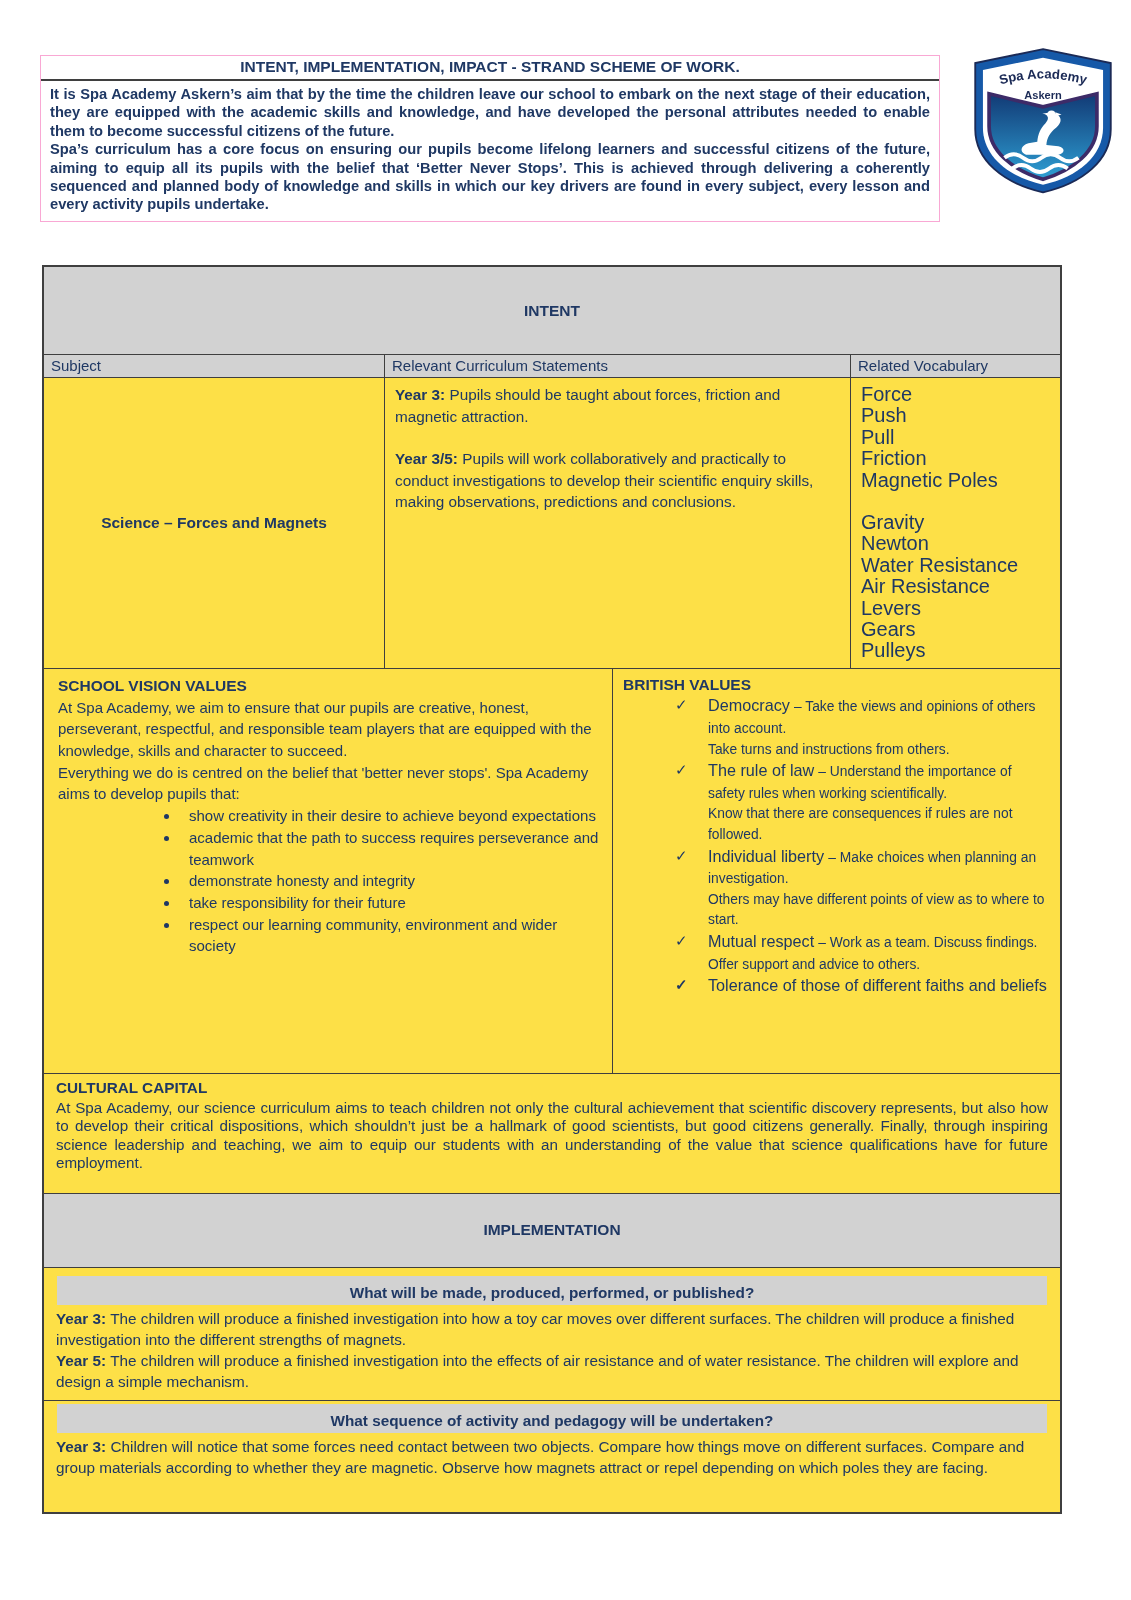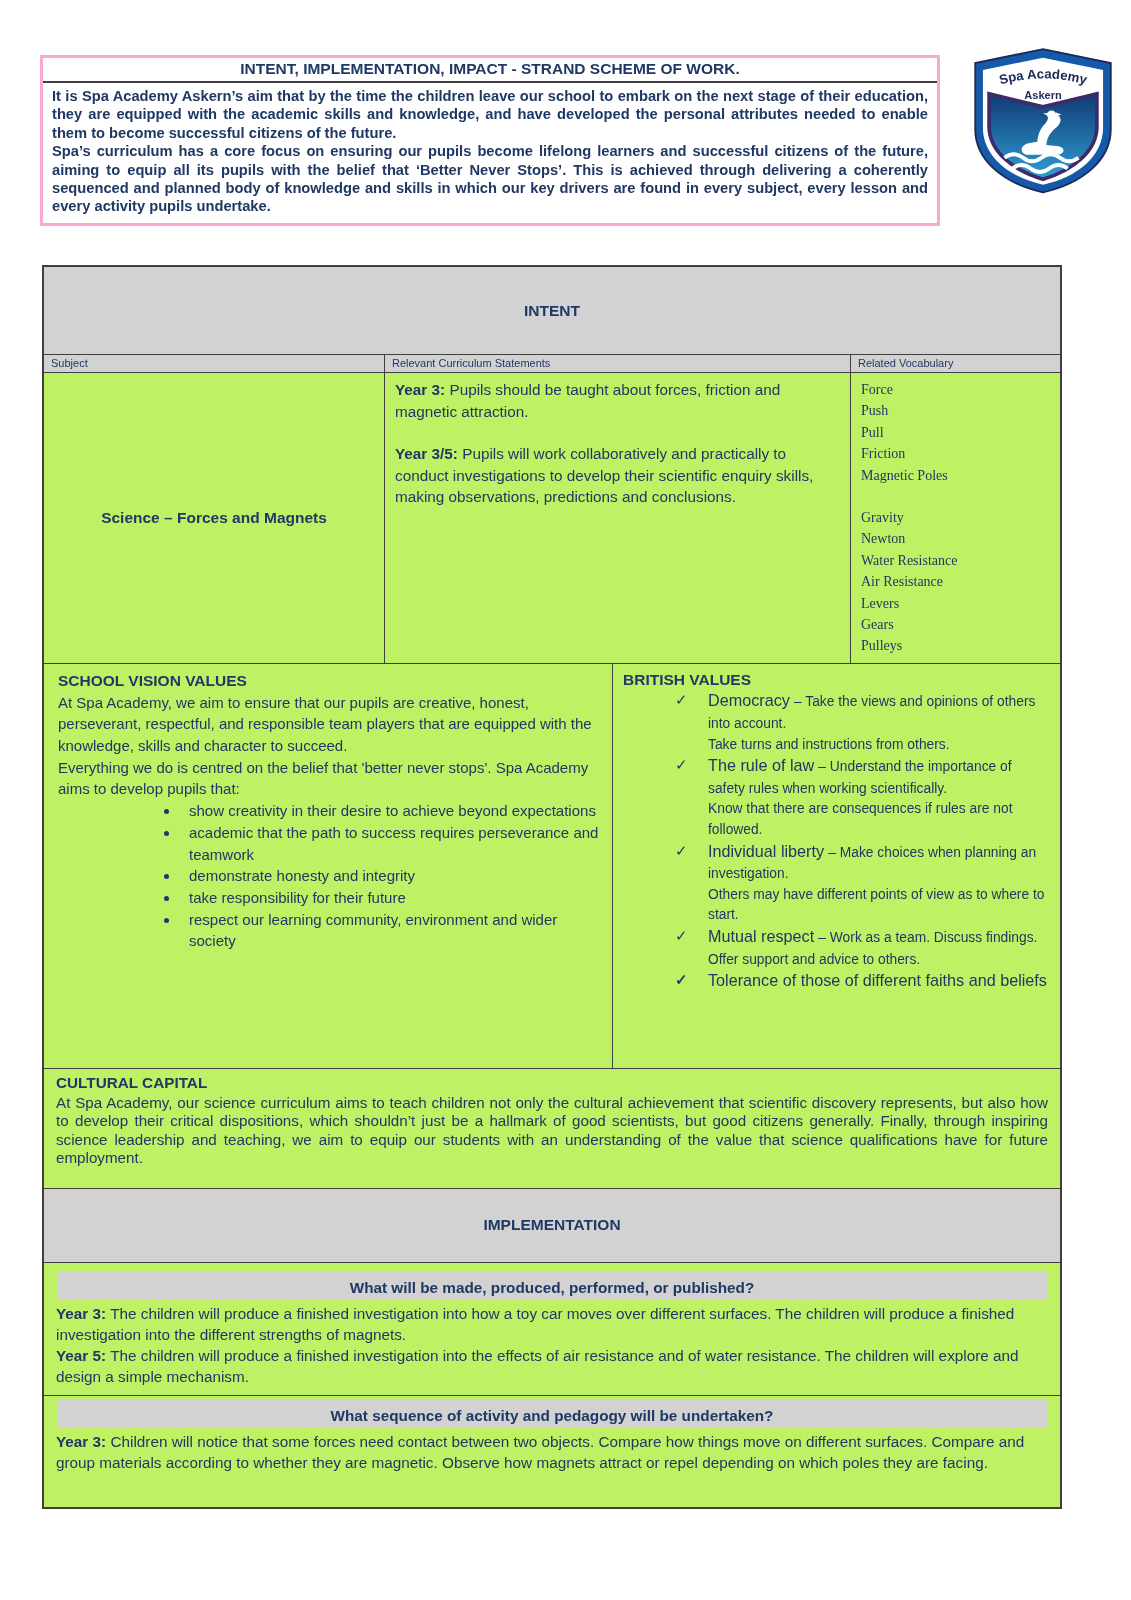--- a/index.html
+++ b/index.html
@@ -7,69 +7,69 @@
   body {
     width: 1131px; height: 1600px; position: relative;
     font-family: "Liberation Sans", sans-serif;
     color: #1f3864;
   }
   b { font-weight: 700; }
 
   
   #header-box {
     position: absolute; left: 40px; top: 55px; width: 900px;
-    border: 3px solid #f9a8d4; background: #fff;
+    border: 1px solid #f9a8d4; background: #fff;
   }
   .hdr-title {
     text-align: center; font-weight: 700; font-size: 15.5px;
     padding: 2px 4px 3px; border-bottom: 2px solid #3f3f3f;
   }
   .hdr-body {
     padding: 4px 9px 7px; font-weight: 700; font-size: 14.7px;
     line-height: 18.4px; text-align: justify;
   }
 
   
   #logo { position: absolute; left: 966px; top: 46px; width: 154px; height: 148px; }
   #logo svg { width: 100%; height: 100%; }
 
   
   #main-table {
     position: absolute; left: 42px; top: 265px; width: 1020px;
-    border: 2px solid #3f3f3f; background: #bef264;
+    border: 2px solid #3f3f3f; background: #fde047;
   }
   .banner {
     height: 88px; background: #d2d2d2; border-bottom: 1px solid #3f3f3f;
     display: flex; align-items: center; justify-content: center;
     font-weight: 700; font-size: 15.5px;
   }
   .banner.impl { height: 74px; }
 
   .col-hdr {
     display: grid; grid-template-columns: 341px 466px 1fr;
-    background: #d2d2d2; border-bottom: 1px solid #3f3f3f; font-size: 11px;
+    background: #d2d2d2; border-bottom: 1px solid #3f3f3f; font-size: 15px;
   }
   .col-hdr > div { padding: 2px 7px 3px; }
   .col-hdr > div:not(:last-child) { border-right: 1px solid #3f3f3f; }
 
   .tbl-body {
     display: grid; grid-template-columns: 341px 466px 1fr;
     border-bottom: 1px solid #3f3f3f; min-height: 280px;
   }
   .cell-subject {
     border-right: 1px solid #3f3f3f; display: flex; align-items: center;
     justify-content: center; text-align: right;
     font-weight: 700; font-size: 15.5px; padding: 0 12px;
   }
   .cell-statements {
     border-right: 1px solid #3f3f3f; padding: 6px 10px;
     font-size: 15.3px; line-height: 21.5px;
   }
   .cell-statements p { margin-bottom: 21px; }
-  .cell-vocab { padding: 6px 10px; font-size: 14px; line-height: 21.4px; font-family: Liberation Serif, serif; }
+  .cell-vocab { padding: 6px 10px; font-size: 20px; line-height: 21.4px; }
   .vocab-gap { height: 21px; }
 
   .values-row {
     display: grid; grid-template-columns: 569px 1fr;
     border-bottom: 1px solid #3f3f3f; min-height: 405px;
   }
   .sect-heading { font-weight: 700; font-size: 15.5px; }
   .cell-vision { padding: 6px 14px 6px 14px; font-size: 15px; line-height: 21.7px; }
   .cell-vision ul { margin: 0; padding-left: 122px; }
   .cell-vision li { padding-left: 9px; }

